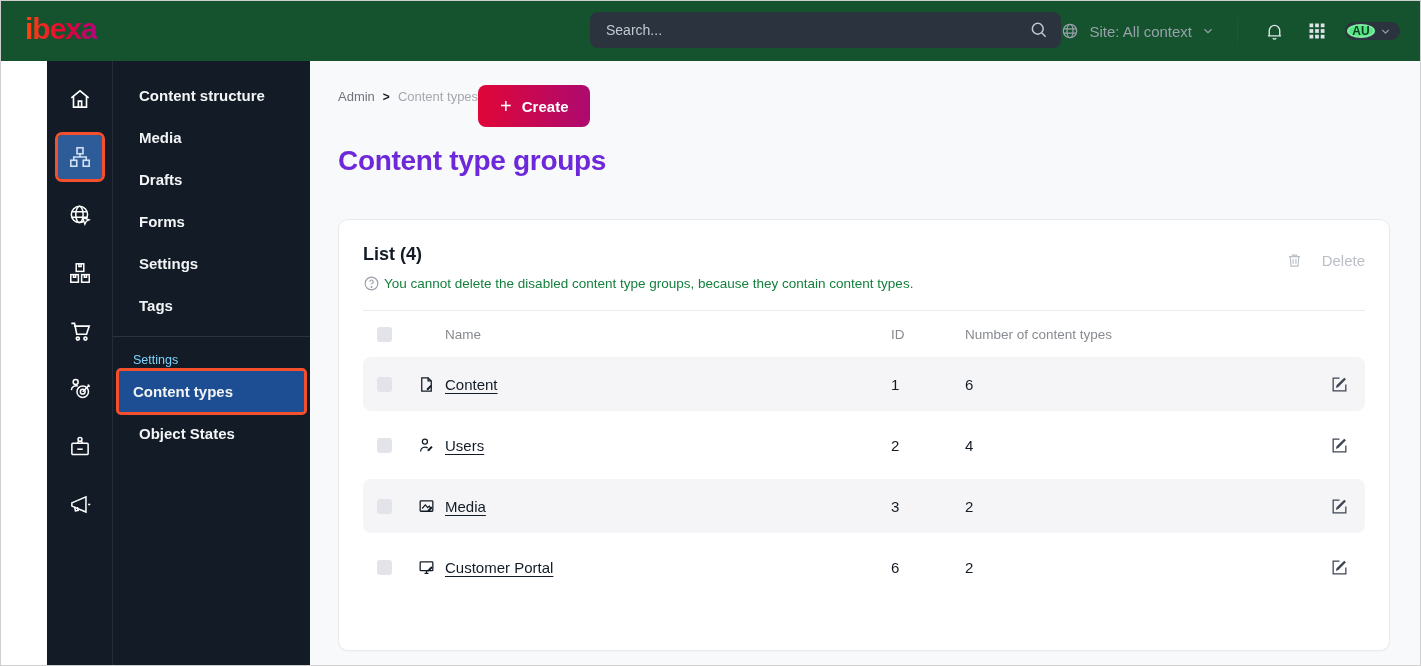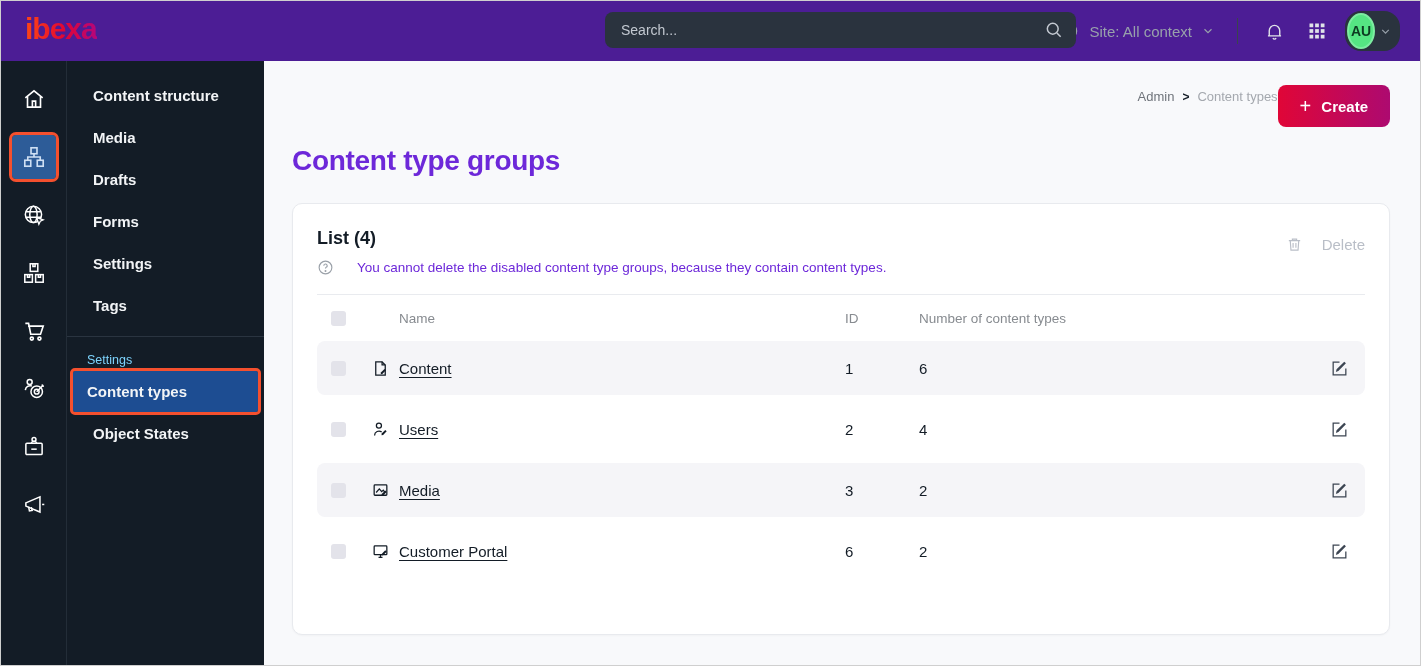--- a/index.html
+++ b/index.html
@@ -6,57 +6,57 @@
   html,body { width:1421px; height:666px; }
   body {
     font-family:"Liberation Sans", sans-serif;
     background:#fff;
     border:1px solid #cfcfcf;
     overflow:hidden;
     display:flex; flex-direction:column;
   }
   
   .topbar {
-    height:60px; min-height:60px; background:#4c1d95;
+    height:60px; min-height:60px; background:#14532d;
     display:flex; align-items:center; padding:0 20px 0 24px;
   }
   .logo {
     font-size:30px; font-weight:800; letter-spacing:-1px; line-height:1;
     background:linear-gradient(90deg,#ff4713 0%,#e00534 55%,#b4067c 100%);
     -webkit-background-clip:text; background-clip:text; color:transparent;
     cursor:pointer; padding-bottom:4px;
   }
   .search-wrap {
-    position:absolute; left:605px; top:12px; width:471px; height:36px;
+    position:absolute; left:590px; top:12px; width:471px; height:36px;
     background:#2a333e; border-radius:8px; display:flex; align-items:center;
     padding:0 12px 0 16px;
   }
   .search-wrap input {
     flex:1; background:transparent; border:none; outline:none;
     color:#dfe3e8; font-size:14px; font-family:"Liberation Sans",sans-serif;
   }
   .search-wrap input::placeholder { color:#c3c9d1; }
   .topbar-right {
     margin-left:auto; display:flex; align-items:center; gap:14px; color:#9aa3ad;
   }
   .site-context { display:flex; align-items:center; gap:9px; font-size:15px; cursor:pointer; color:#98a1ab; }
   .tb-divider { width:1px; height:26px; background:#3a434e; margin:0 8px; }
   .icon-btn { background:none; border:none; cursor:pointer; display:flex; align-items:center; padding:4px; }
   .avatar-pill {
     display:flex; align-items:center; gap:4px; background:#2a333e;
     border-radius:16px; padding:2px 8px 2px 2px; cursor:pointer;
   }
   .avatar-circle {
-    width:28px; height:36px; border-radius:50%; background:#55e583;
-    color:#0d3b22; font-size:14px; font-weight:700;
+    width:28px; height:14px; border-radius:50%; background:#55e583;
+    color:#0d3b22; font-size:12px; font-weight:700;
     display:flex; align-items:center; justify-content:center;
     border:2px solid #7deca1;
   }
   
-  .frame { flex:1; display:flex; min-height:0; }
+  .frame { flex:1; display:flex; min-height:0;padding-left:46px; }
   .rail {
     width:65px; background:#131c26; padding-top:16px;
     display:flex; flex-direction:column; align-items:center; gap:14px;
   }
   .rail-item {
     width:44px; height:44px; border-radius:4px;
     display:flex; align-items:center; justify-content:center; cursor:pointer;
   }
   .rail-item.active { background:#2d5c98; outline:3px solid #f4502e; }
   .menu {
@@ -65,40 +65,40 @@
   }
   .menu-item {
     padding:12px 20px; font-size:15px; font-weight:600; color:#f2f4f6;
     cursor:pointer; border-radius:2px; margin:0 6px 1px 6px;
   }
   .menu-item.active { background:#1d4d92; outline:3px solid #f4502e; padding:12px 14px; }
   .menu-sep { border-top:1px solid #2a3440; margin:10px 0 8px 0; }
   .menu-label { padding:8px 20px 4px 20px; font-size:12.5px; color:#7dd3fc; }
   
   .main { flex:1; background:#f8f9fb; padding:24px 30px 20px 28px; overflow:hidden; }
-  .bc-row { display:flex; align-items:flex-start; justify-content:flex-end; }
+  .bc-row { display:flex; align-items:flex-start; justify-content:flex-start; }
   .breadcrumb { font-size:13px; color:#6f747b; display:flex; gap:8px; align-items:center; padding-top:4px; }
   .breadcrumb .sep { color:#131c26; font-weight:700; font-size:12px; }
   .breadcrumb .current { color:#a4a8ae; }
   .btn-create {
     border:none; cursor:pointer; color:#fff; font-size:15px; font-weight:600;
     background:linear-gradient(90deg,#e00637 0%,#ad0a70 100%);
     border-radius:8px; height:42px; padding:0 22px;
     display:flex; align-items:center; gap:10px;
     font-family:"Liberation Sans",sans-serif;
   }
   .btn-create .plus { font-size:20px; font-weight:400; line-height:1; }
   .page-title { font-size:28px; font-weight:700; color:#6d28d9; margin-top:18px; letter-spacing:-0.3px; }
   .card {
-    margin-top:26px; background:#fff; border:1px solid #e8eaee; border-radius:10px;
+    margin-top:42px; background:#fff; border:1px solid #e8eaee; border-radius:10px;
     padding:24px; height:432px; box-shadow:0 1px 2px rgba(20,30,40,0.03);
   }
   .card-head { display:flex; justify-content:space-between; align-items:flex-start; }
   .list-title { font-size:18px; font-weight:700; color:#131c26; }
-  .info-line { display:flex; align-items:center; gap:23px; margin-top:10px; color:#6d28d9; font-size:13.5px; }
+  .info-line { display:flex; align-items:center; gap:4px; margin-top:10px; color:#15803d; font-size:13.5px; }
   .btn-delete {
     background:none; border:none; display:flex; align-items:center; gap:19px;
     color:#b9bec7; font-size:15px; cursor:default; padding-top:8px;
     font-family:"Liberation Sans",sans-serif;
   }
   .card hr { border:none; border-top:1px solid #e9ebef; margin:18px 0 0 0; }
   .grid-row {
     display:grid; grid-template-columns:40px 28px 446px 74px 1fr 36px;
     align-items:center; padding:0 14px;
   }

